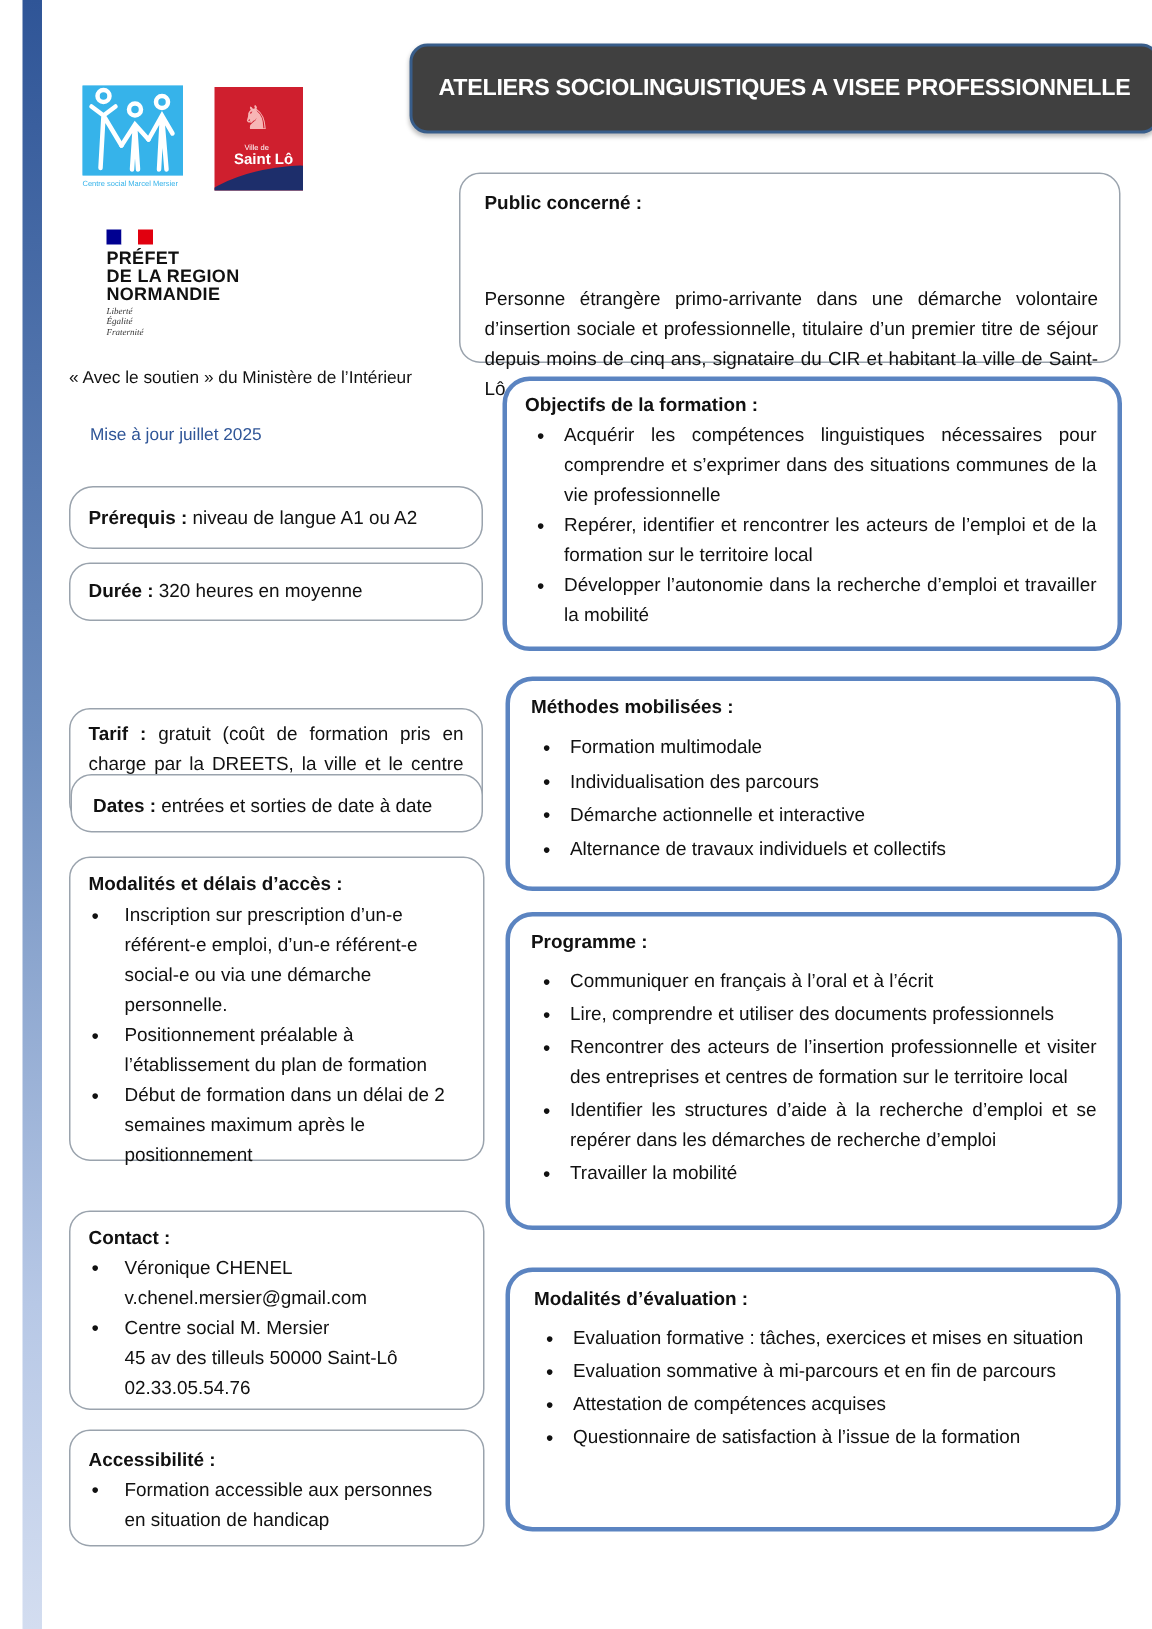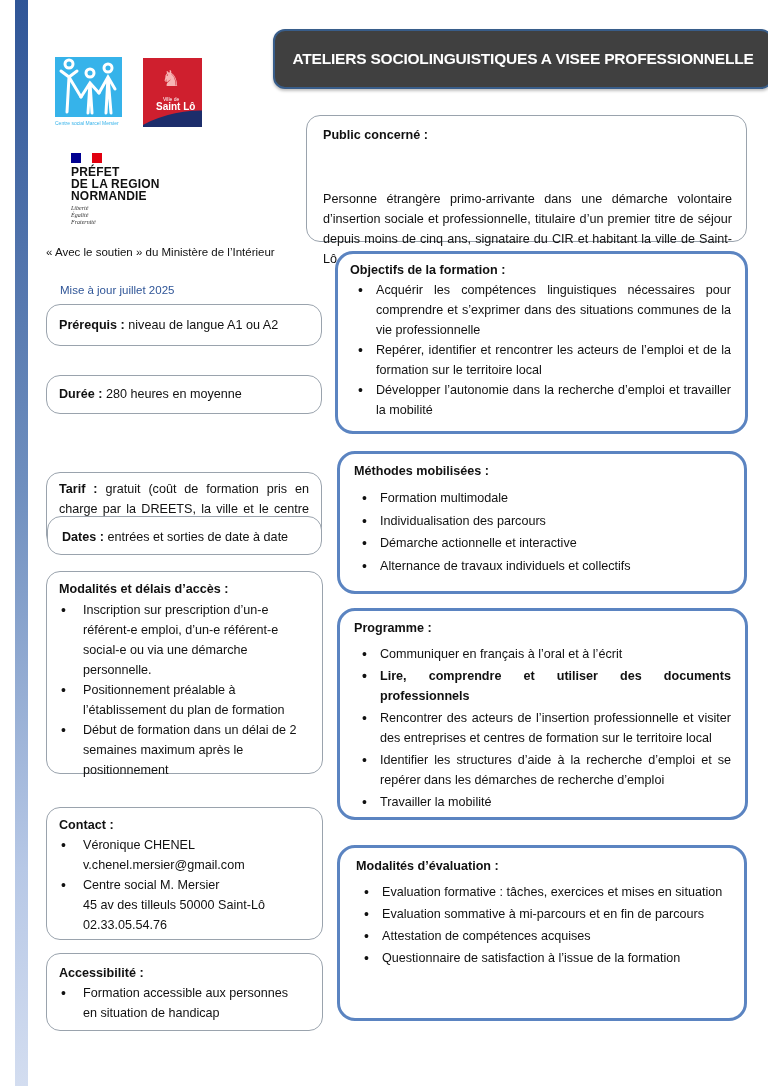--- a/index.html
+++ b/index.html
@@ -131,43 +131,43 @@
     <li>Individualisation des parcours</li>
     <li>Démarche actionnelle et interactive</li>
     <li>Alternance de travaux individuels et collectifs</li>
   </ul>
 </div>
 
 <div class="box blue" style="left:337px; top:608px; width:411px; height:212px; padding:7px 14px 0 14px;">
   <h3 style="margin-bottom:6px;">Programme :</h3>
   <ul class="just">
     <li style="margin-bottom:2px;">Communiquer en français à l’oral et à l’écrit</li>
-    <li style="margin-bottom:2px;font-weight:bold;">Lire, comprendre et utiliser des documents professionnels</li>
+    <li style="margin-bottom:2px;">Lire, comprendre et utiliser des documents professionnels</li>
     <li style="margin-bottom:2px;">Rencontrer des acteurs de l’insertion professionnelle et visiter des entreprises et centres de formation sur le territoire local</li>
     <li style="margin-bottom:2px;">Identifier les structures d’aide à la recherche d’emploi et se repérer dans les démarches de recherche d’emploi</li>
     <li>Travailler la mobilité</li>
   </ul>
 </div>
 
 <div class="box blue" style="left:337px; top:845px; width:410px; height:176px; padding:8px 18px 0 16px;">
   <h3 style="margin-bottom:6px;">Modalités d’évaluation :</h3>
   <ul class="just">
     <li style="margin-bottom:2px;">Evaluation formative : tâches, exercices et mises en situation</li>
     <li style="margin-bottom:2px;">Evaluation sommative à mi-parcours et en fin de parcours</li>
     <li style="margin-bottom:2px;">Attestation de compétences acquises</li>
     <li>Questionnaire de satisfaction à l’issue de la formation</li>
   </ul>
 </div>
 
-<div class="box" style="left:46px; top:304px; width:276px; height:42px; padding:10px 12px 0 12px;">
+<div class="box" style="left:46px; top:324px; width:276px; height:42px; padding:10px 12px 0 12px;border-radius:16px;">
   <span class="inline-b">Prérequis :</span><span> niveau de langue A1 ou A2</span>
 </div>
 
 <div class="box" style="left:46px; top:375px; width:276px; height:39px; padding:8px 12px 0 12px;">
-  <span class="inline-b">Durée :</span><span> 280 heures en moyenne</span>
+  <span class="inline-b">Durée :</span><span> 320 heures en moyenne</span>
 </div>
 
 <div class="box just" style="left:46px; top:428px; width:276px; height:77px; padding:6px 12px 0 12px;">
   <span class="inline-b">Tarif :</span><span> gratuit (coût de formation pris en charge par la DREETS, la ville et le centre social Marcel Mersier)</span>
 </div>
 
 <div class="box" style="left:47px; top:516px; width:275px; height:39px; padding:10px 12px 0 14px;">
   <span class="inline-b">Dates :</span><span> entrées et sorties de date à date</span>
 </div>
 

